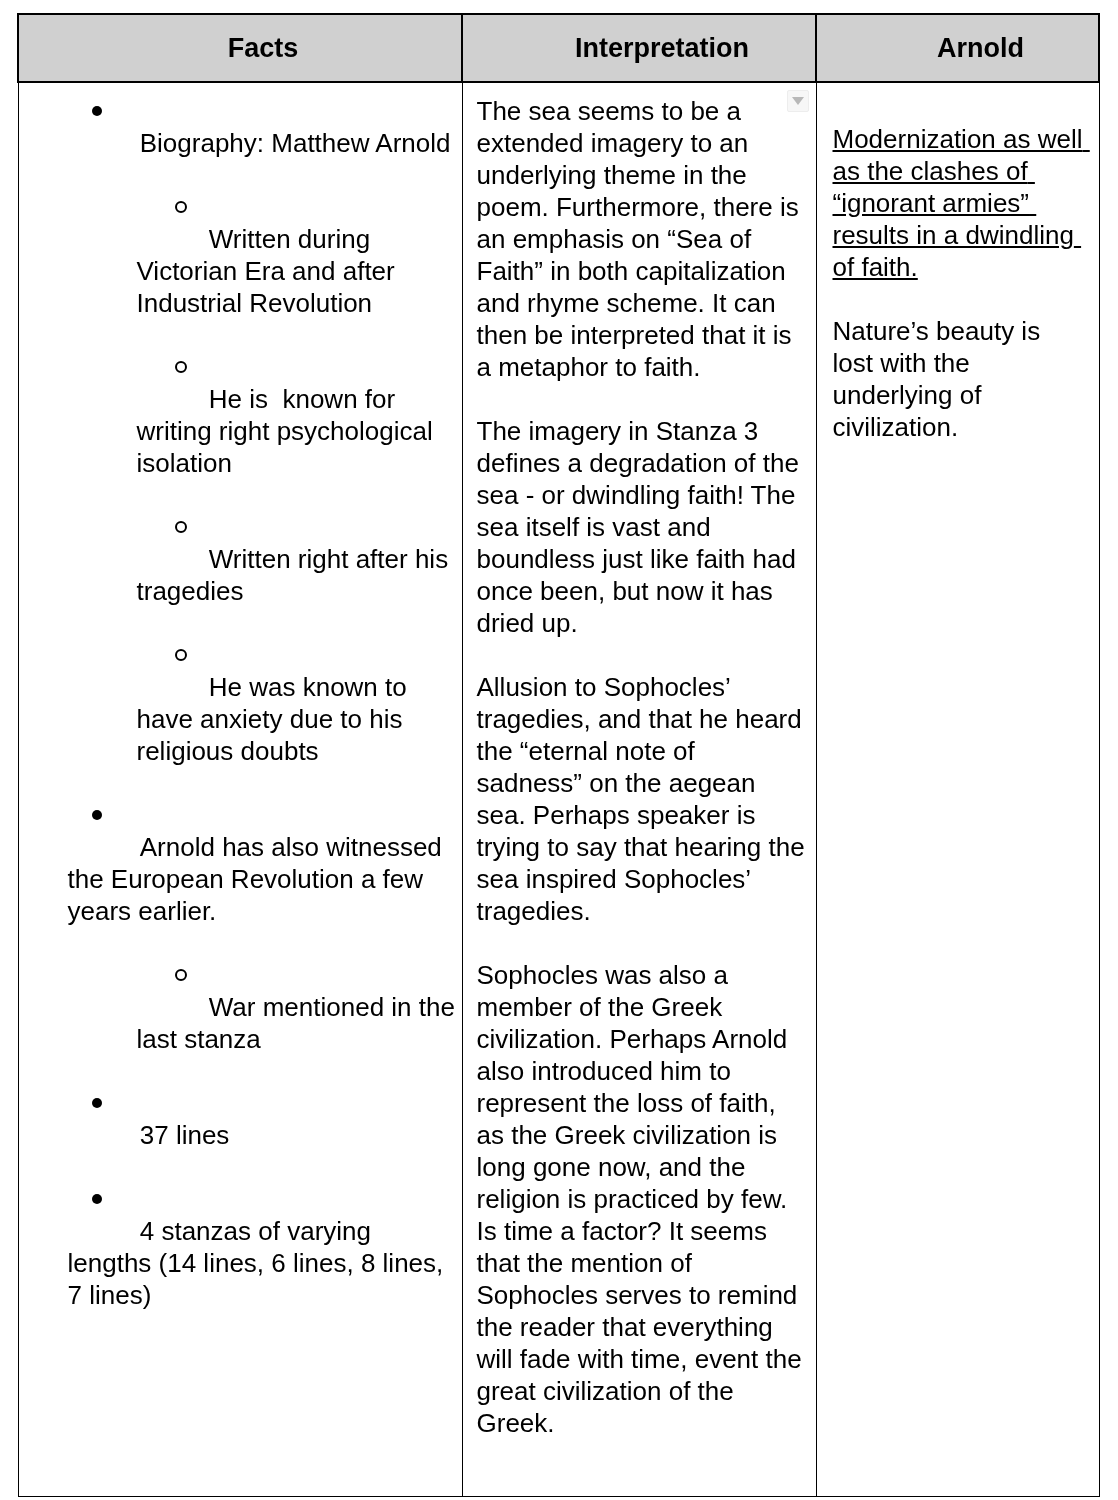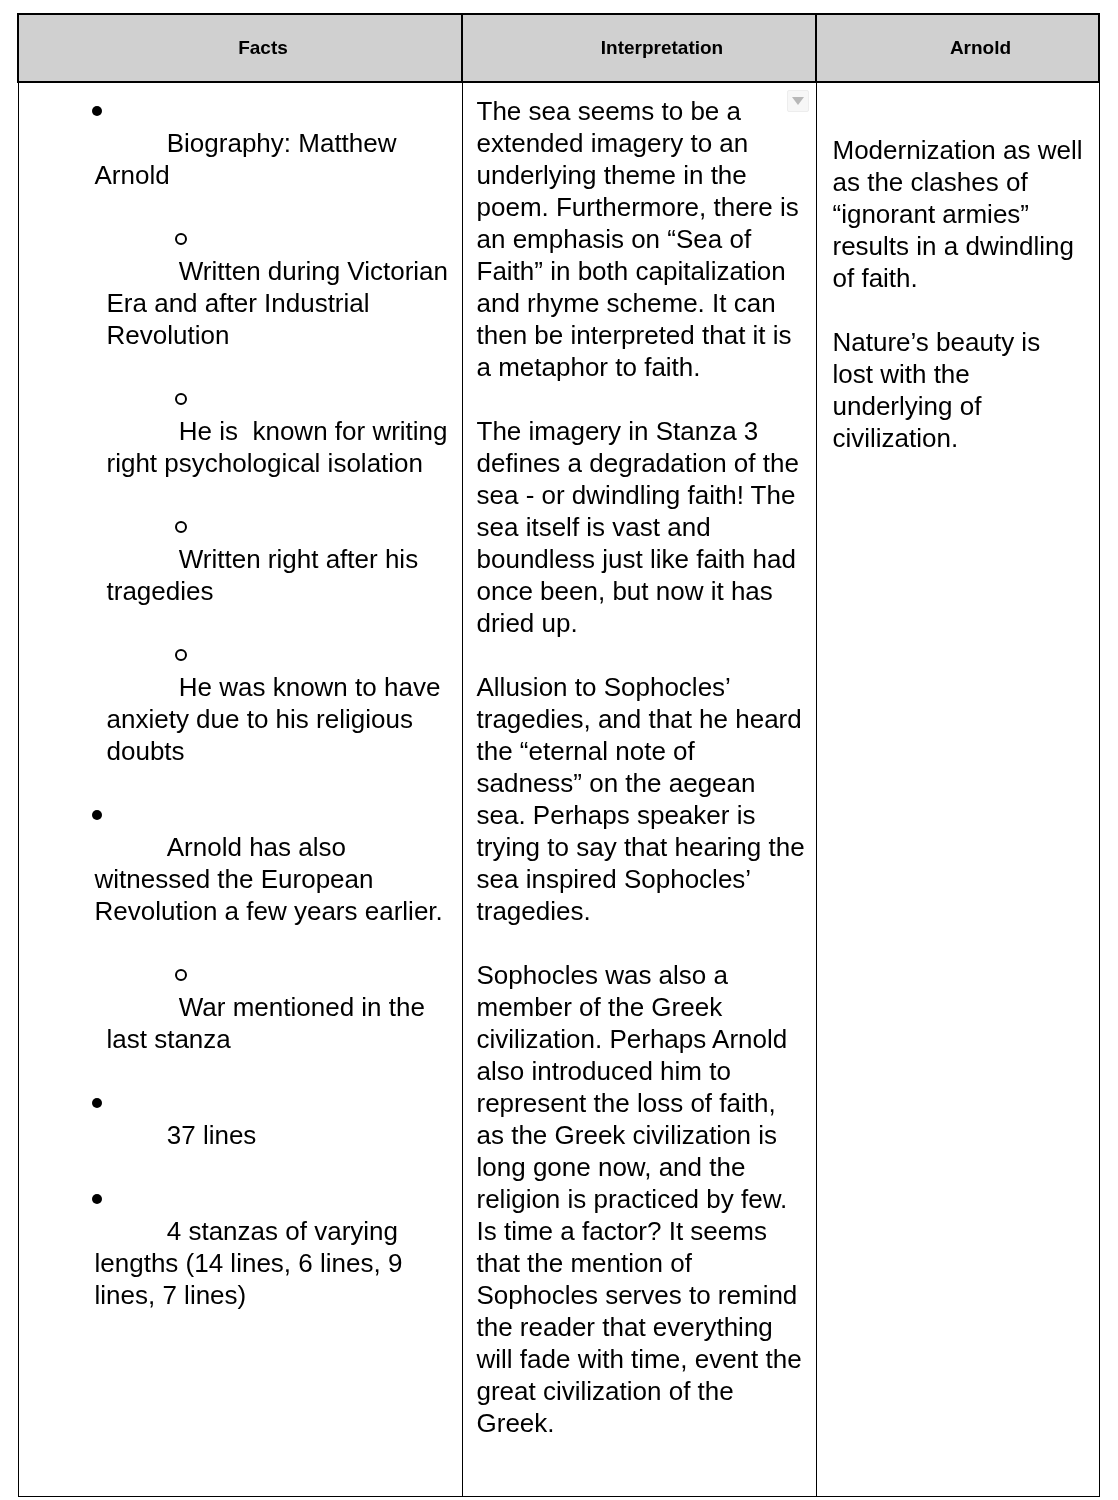--- a/index.html
+++ b/index.html
@@ -15,21 +15,21 @@
     position: absolute;
     left: 17px; top: 13px;
     width: 1081px; height: 1484px;
     border-collapse: collapse;
     table-layout: fixed;
   }
   .doc-table th {
     background: #d0d0d0;
     border: 2px solid #000000;
     height: 64px;
-    font-size: 19px;
+    font-size: 27px;
     font-weight: bold;
     text-align: center;
     vertical-align: middle;
     padding-left: 47px;
   }
   .doc-table td {
     border: 1.5px solid #000000;
     vertical-align: top;
     font-size: 26px;
     line-height: 32px;
@@ -38,36 +38,36 @@
   }
   col.c1 { width: 444px; }
   col.c2 { width: 354px; }
   col.c3 { width: 283px; }
 
   td.facts-cell { padding: 12px 6px 0 0; }
   td.interp-cell { padding: 12px 10px 0 14px; }
   td.theme-cell { padding: 12px 14px 0 16px; }
 
   .li { position: relative; white-space: pre-wrap; overflow-wrap: break-word; }
-  .li.l1 { padding-left: 76px; }
-  .li.l2 { padding-left: 88px; }
+  .li.l1 { padding-left: 49px; }
+  .li.l2 { padding-left: 118px; }
   .li .marker { position: absolute; display: block; }
   .li.l1 .marker {
     left: 73px; top: 11px;
     width: 10px; height: 10px;
     background: #000; border-radius: 50%;
   }
   .li.l2 .marker {
     left: 156px; top: 10px;
     width: 8px; height: 8px;
     background: transparent;
     border: 2px solid #000; border-radius: 50%;
   }
   .para { margin: 0 0 32px 0; white-space: pre-wrap; overflow-wrap: break-word; }
-  .theme-cell .para.first { margin-top: 39px; }
+  .theme-cell .para.first { margin-top: 28px; text-decoration: underline; }
 
   .dropdown-btn {
     position: absolute;
     top: 7px; right: 7px;
     width: 22px; height: 22px;
     background: #f7f7f7;
     border: 1px solid #ededed;
     border-radius: 2px;
     display: flex; align-items: center; justify-content: center;
     cursor: pointer;
@@ -124,21 +124,21 @@
         <div class="li l1">
           <span class="marker"></span><span>Arnold has also witnessed the European Revolution a few years earlier.</span>
         </div>
         <div class="li l2">
           <span class="marker"></span><span>War mentioned in the last stanza</span>
         </div>
         <div class="li l1">
           <span class="marker"></span><span>37 lines</span>
         </div>
         <div class="li l1">
-          <span class="marker"></span><span>4 stanzas of varying lengths (14 lines, 6 lines, 9 lines, 7 lines)</span>
+          <span class="marker"></span><span>4 stanzas of varying lengths (14 lines, 6 lines, 8 lines, 7 lines)</span>
         </div>
 
       </td>
 
       <td class="interp-cell">
         <button class="dropdown-btn">
           <span class="tri"></span>
         </button>
         <p class="para">The sea seems to be a extended imagery to an underlying theme in the poem. Furthermore, there is an emphasis on “Sea of Faith” in both capitalization and rhyme scheme. It can then be interpreted that it is a metaphor to faith.</p>
         <p class="para">The imagery in Stanza 3 defines a degradation of the sea - or dwindling faith! The sea itself is vast and boundless just like faith had once been, but now it has dried up.</p>

